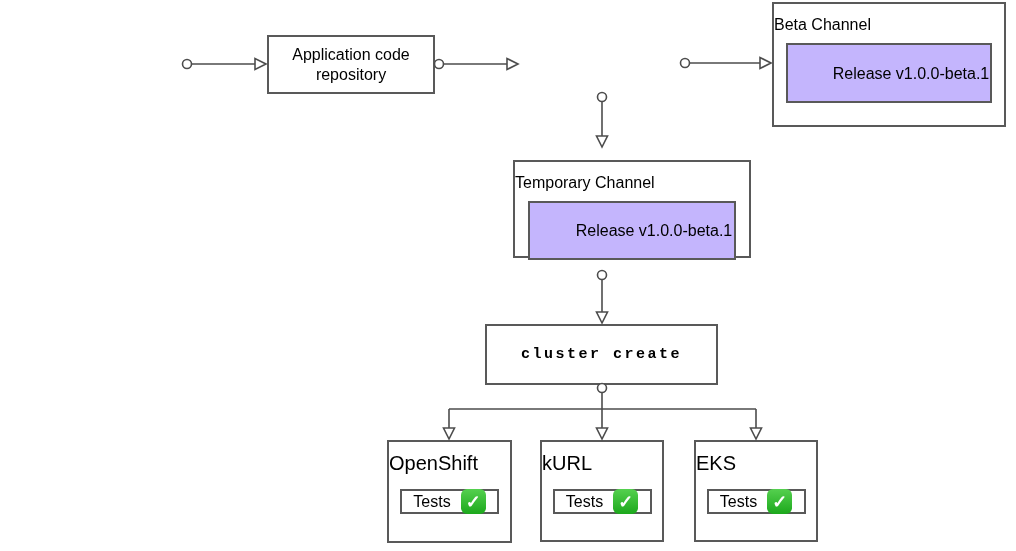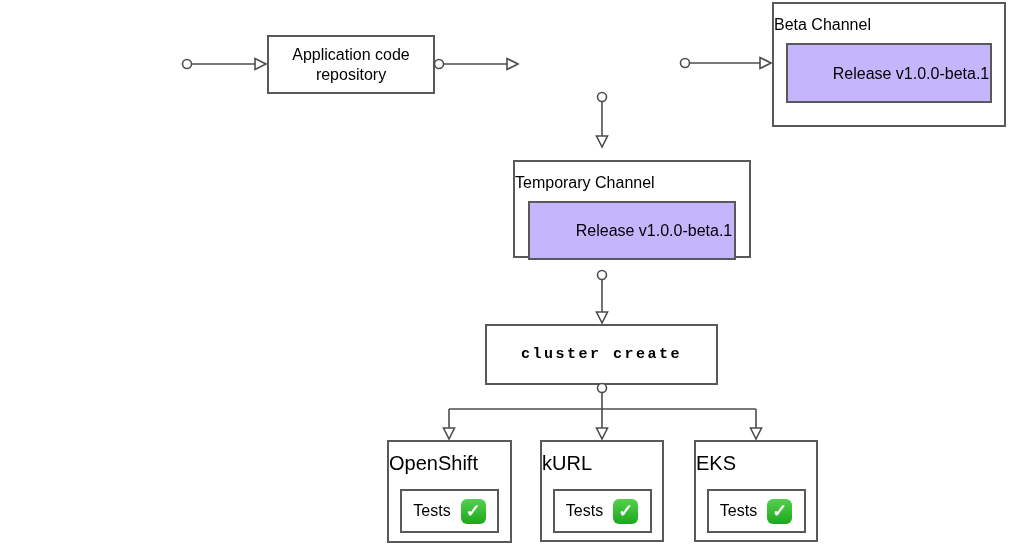--- a/index.html
+++ b/index.html
@@ -46,21 +46,21 @@
   #node-repo{left:267px;top:35px;width:168px;height:59px;}
   #node-ci{left:519px;top:33px;width:162px;height:61px;}
   #node-beta{left:772px;top:2px;width:234px;height:125px;}
   #node-beta .release-box{width:206px;height:60px;}
   #node-temp{left:513px;top:148px;width:238px;height:98px;margin-top:12px;}
   #node-temp .release-box{width:208px;height:59px;}
   #node-cluster{left:485px;top:324px;width:233px;height:61px;}
   #node-openshift{left:387px;top:440px;width:125px;height:103px;}
   #node-kurl{left:540px;top:440px;width:124px;height:102px;}
   #node-eks{left:694px;top:440px;width:124px;height:102px;}
-  .tests-box{width:99px;height:44px;}
+  .tests-box{width:99px;height:25px;}
 
   .check-icon{
     display:inline-flex;align-items:center;justify-content:center;
     width:25px;height:25px;border-radius:6px;
     background:linear-gradient(180deg,#55d04f 0%,#1ca81c 100%);
     color:#ffffff;font-weight:bold;font-size:18px;line-height:1;
     flex:0 0 auto;
   }
 </style>
 </head>

